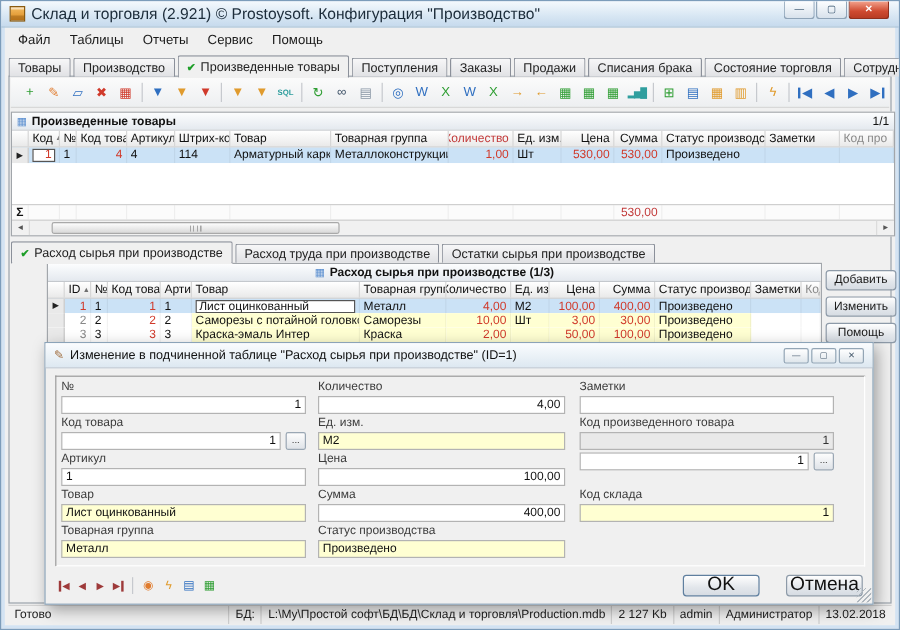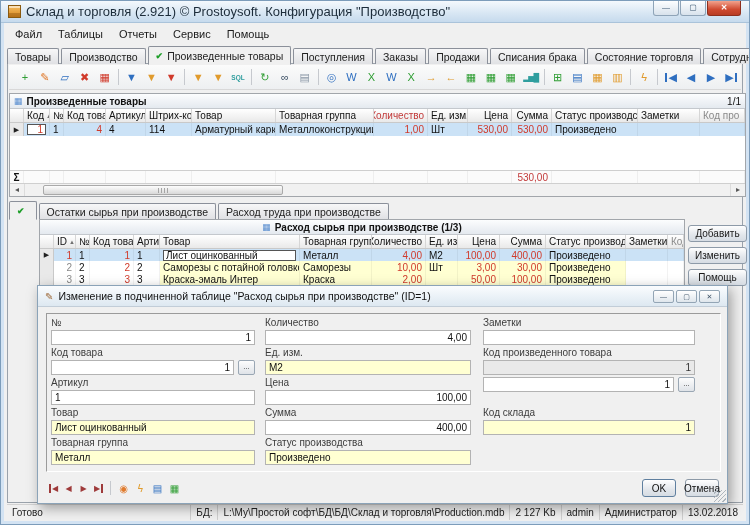--- a/index.html
+++ b/index.html
@@ -104,24 +104,24 @@
 .finput.y{background:#ffffd2}
 .finput.dis{background:#e9e9e9;color:#333}
 .fwrap{display:flex;gap:4px}
 .fwrap .finput{flex:1}
 .browse{width:17px;height:15px;border:1px solid #9aa7b4;background:linear-gradient(#fdfdfd,#dfe3e8);font-size:8px;line-height:11px;
   text-align:center;color:#333;border-radius:2px;cursor:default}
 .dlg-bottom{position:absolute;left:8px;right:8px;top:192px;height:20px;display:flex;align-items:center}
 .dnav{width:15px;height:14px;display:flex;align-items:center;justify-content:center;color:#9e3a3a;font-size:8px;cursor:default}
 .dsep{width:1px;height:14px;background:#c6c9ce;margin:0 4px}
 .dtool{width:17px;height:14px;display:flex;align-items:center;justify-content:center;font-size:10px;cursor:default}
-.dlg-btn{width:34px;height:18px;border:1px solid #8d9aa8;border-radius:3px;background:linear-gradient(#fefefe,#e2e6eb 60%,#d6dce3);
-  font-size:10px;display:flex;align-items:center;justify-content:center;cursor:default}
+.dlg-btn{width:64px;height:18px;border:1px solid #8d9aa8;border-radius:3px;background:linear-gradient(#fefefe,#e2e6eb 60%,#d6dce3);
+  font-size:16px;display:flex;align-items:center;justify-content:center;cursor:default}
 .dlg-btn.ok{margin-left:auto;border-color:#5f7f9f}
-.dlg-btn+.dlg-btn{margin-left:9px}
+.dlg-btn+.dlg-btn{margin-left:22px}
 .grip{position:absolute;right:1px;bottom:1px;width:12px;height:12px;
   background:repeating-linear-gradient(135deg,transparent 0 2px,#aeb6bd 2px 3px)}
 
 .statusbar{position:absolute;left:6px;right:6px;bottom:4px;height:16px;background:#f0f0f0;border-top:1px solid #d2d2d2;
   display:flex;align-items:center;font-size:10px;color:#222}
 .seg{padding:0 5px;border-left:1px solid #cfcfcf;height:100%;display:flex;align-items:center;white-space:nowrap;overflow:hidden}
 .seg.first{border-left:none;flex:1}
 </style>
 </head>
 <body>
@@ -291,26 +291,27 @@
       <div class="strack">
           <div class="sthumb"></div>
         </div>
       <span class="sarrow">▸</span>
     </div>
   </div>
 
   <div class="subtabs">
     <div class="tab active">
       <span class="check">✔</span>
-    </div>
+      <span>Расход сырья при производстве</span>
+    </div>
+    <div class="tab">
+        <span>Расход труда при производстве</span>
+      </div>
     <div class="tab">
         <span>Остатки сырья при производстве</span>
-      </div>
-    <div class="tab">
-        <span>Расход труда при производстве</span>
       </div>
   </div>
 
   <div class="panel sub-panel">
     <div class="panel-head center">
       <span class="picon">▦</span>
       <span>Расход сырья при производстве (1/3)</span>
     </div>
     <div class="gheader row">
       <div class="hcell s0"></div>

